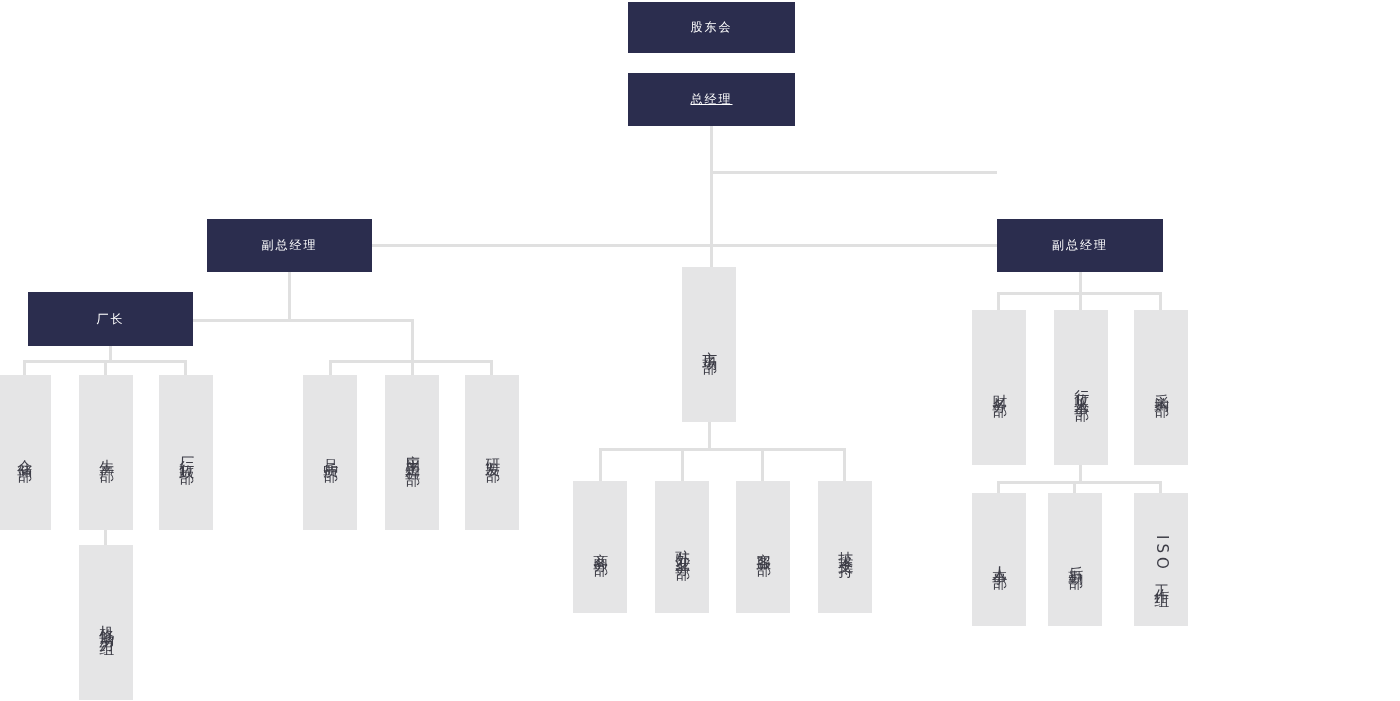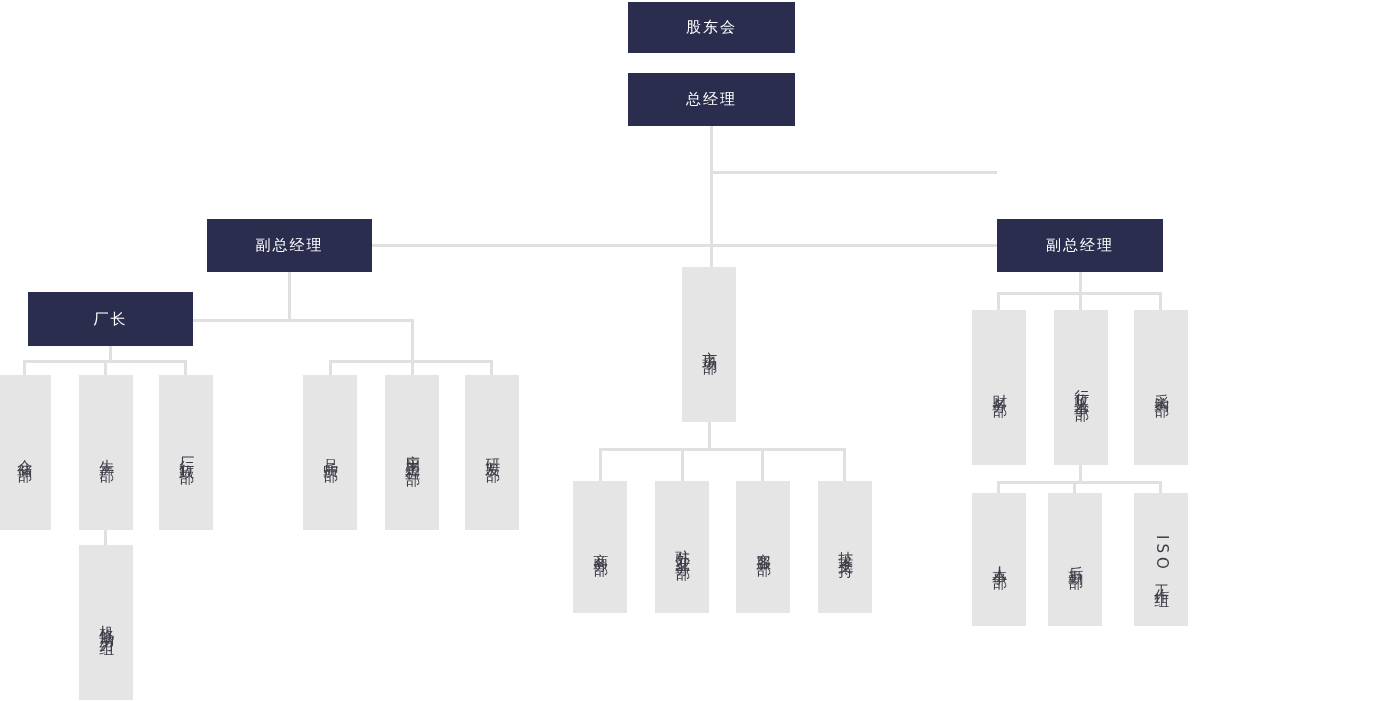--- a/index.html
+++ b/index.html
@@ -14,21 +14,21 @@
     background: #ffffff;
     overflow: hidden;
   }
   .navy-box {
     position: absolute;
     background: var(--navy, #2b2d4e);
     color: #ffffff;
     display: flex;
     align-items: center;
     justify-content: center;
-    font-size: 15px;
+    font-size: 12px;
     letter-spacing: 2px;
     z-index: 2;
   }
   .gray-box {
     position: absolute;
     background: var(--gray, #e5e5e6);
     color: var(--ink, #3c3c46);
     display: flex;
     align-items: center;
     justify-content: center;
@@ -84,21 +84,21 @@
 
   <div class="line" style="left:1079px; top:465px; width:3px; height:16px;"></div>
   <div class="line" style="left:997px; top:481px; width:165px; height:3px;"></div>
   <div class="line" style="left:997px; top:481px; width:3px; height:12px;"></div>
   <div class="line" style="left:1073px; top:481px; width:3px; height:12px;"></div>
   <div class="line" style="left:1159px; top:481px; width:3px; height:12px;"></div>
 
   <div class="navy-box" style="left:628px; top:2px; width:167px; height:51px;">
     <span>股东会</span>
   </div>
-  <div class="navy-box" style="left:628px; top:73px; width:167px; height:53px;">
+  <div class="navy-box" style="left:628px; top:73px; width:167px; height:53px;text-decoration:underline;">
     <span>总经理</span>
   </div>
   <div class="navy-box" style="left:207px; top:219px; width:165px; height:53px;">
     <span>副总经理</span>
   </div>
   <div class="navy-box" style="left:997px; top:219px; width:166px; height:53px;">
     <span>副总经理</span>
   </div>
   <div class="navy-box" style="left:28px; top:292px; width:165px; height:54px;">
     <span>厂长</span>

